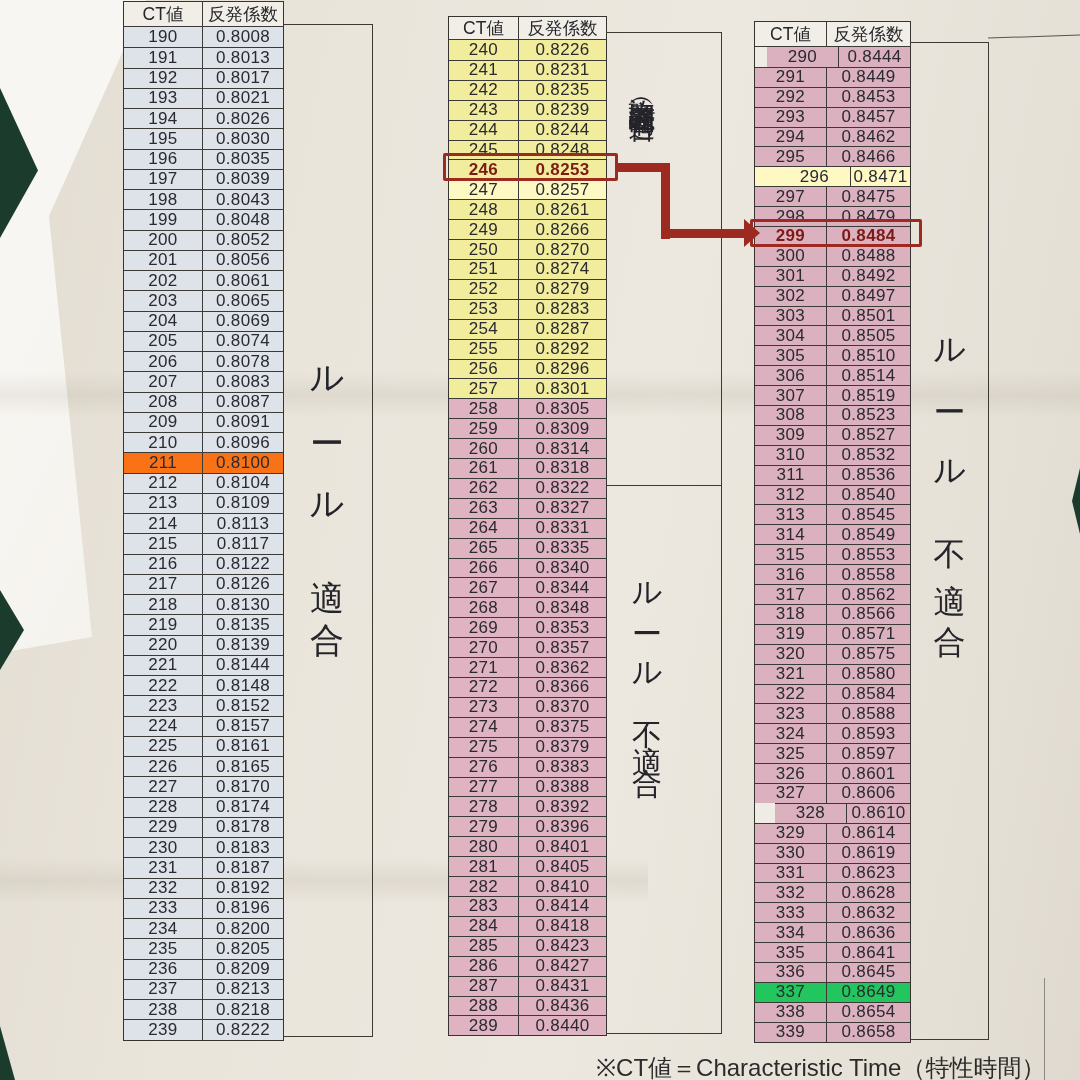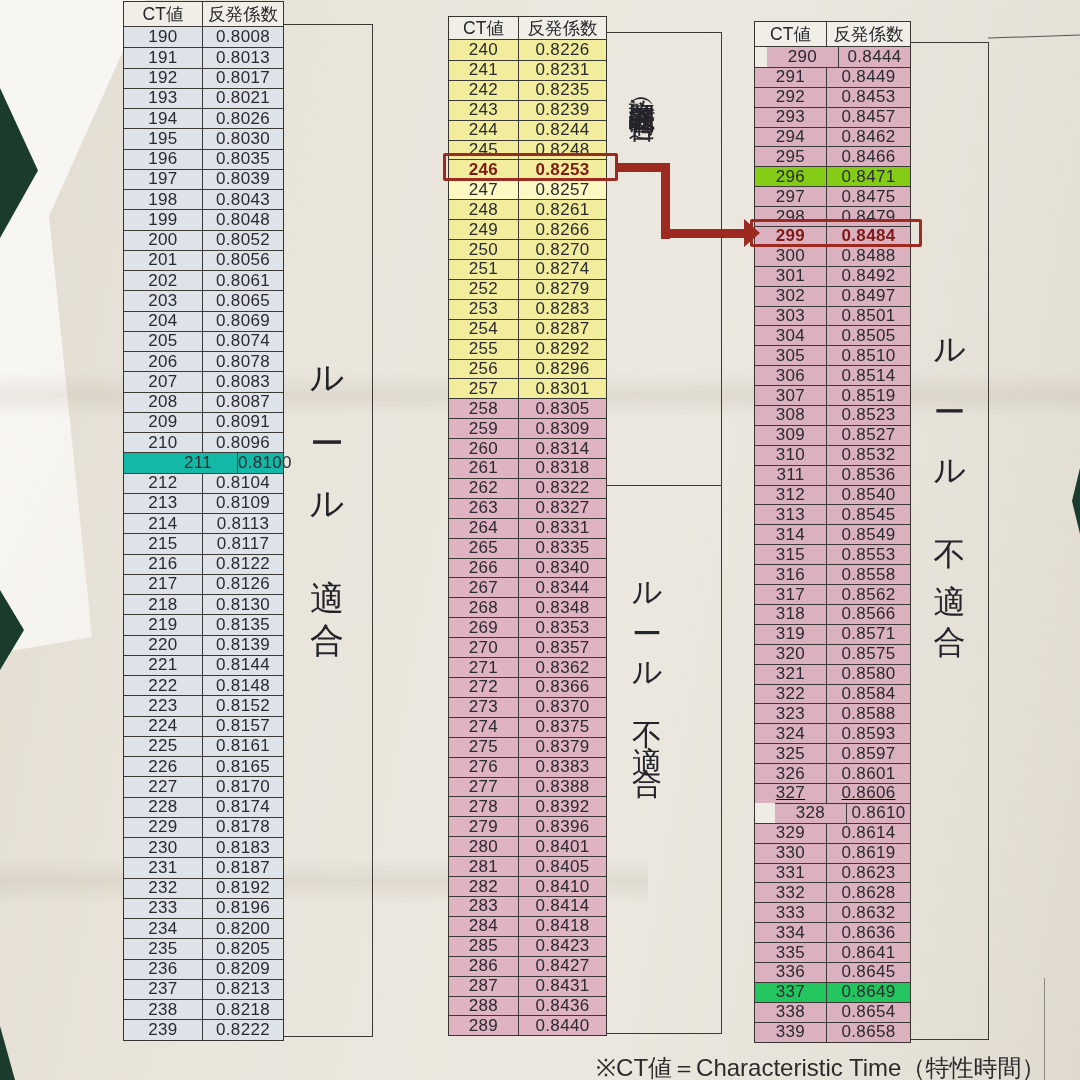--- a/index.html
+++ b/index.html
@@ -178,21 +178,21 @@
             <div class="cell val">0.8087</div>
           </div>
           <div class="trow" style="background: rgb(221, 227, 233);">
             <div class="cell ct">209</div>
             <div class="cell val">0.8091</div>
           </div>
           <div class="trow" style="background: rgb(221, 227, 233);">
             <div class="cell ct">210</div>
             <div class="cell val">0.8096</div>
           </div>
-          <div class="trow" style="background: #14b8a6; padding-left: 35px;">
+          <div class="trow" style="background: #f97316;">
             <div class="cell ct">211</div>
             <div class="cell val">0.8100</div>
           </div>
           <div class="trow" style="background: rgb(221, 227, 233);">
             <div class="cell ct">212</div>
             <div class="cell val">0.8104</div>
           </div>
           <div class="trow" style="background: rgb(221, 227, 233);">
             <div class="cell ct">213</div>
             <div class="cell val">0.8109</div>
@@ -544,21 +544,21 @@
             <div class="cell val">0.8457</div>
           </div>
           <div class="trow" style="background: rgb(219, 176, 191);">
             <div class="cell ct">294</div>
             <div class="cell val">0.8462</div>
           </div>
           <div class="trow" style="background: rgb(219, 176, 191);">
             <div class="cell ct">295</div>
             <div class="cell val">0.8466</div>
           </div>
-          <div class="trow" style="background: #84cc16;">
+          <div class="trow" style="background: #fef9c3; padding-left: 24px;">
             <div class="cell ct">296</div>
             <div class="cell val">0.8471</div>
           </div>
           <div class="trow" style="background: rgb(219, 176, 191);">
             <div class="cell ct">297</div>
             <div class="cell val">0.8475</div>
           </div>
           <div class="trow" style="background: rgb(219, 176, 191);">
             <div class="cell ct">298</div>
             <div class="cell val">0.8479</div>
@@ -668,21 +668,21 @@
             <div class="cell val">0.8593</div>
           </div>
           <div class="trow" style="background: rgb(219, 176, 191);">
             <div class="cell ct">325</div>
             <div class="cell val">0.8597</div>
           </div>
           <div class="trow" style="background: rgb(219, 176, 191);">
             <div class="cell ct">326</div>
             <div class="cell val">0.8601</div>
           </div>
-          <div class="trow" style="background: rgb(219, 176, 191); text-decoration: underline;">
+          <div class="trow" style="background: rgb(219, 176, 191);">
             <div class="cell ct">327</div>
             <div class="cell val">0.8606</div>
           </div>
           <div class="trow" style="background: rgb(219, 176, 191); margin-left: 20px;">
             <div class="cell ct">328</div>
             <div class="cell val">0.8610</div>
           </div>
           <div class="trow" style="background: rgb(219, 176, 191);">
             <div class="cell ct">329</div>
             <div class="cell val">0.8614</div>

